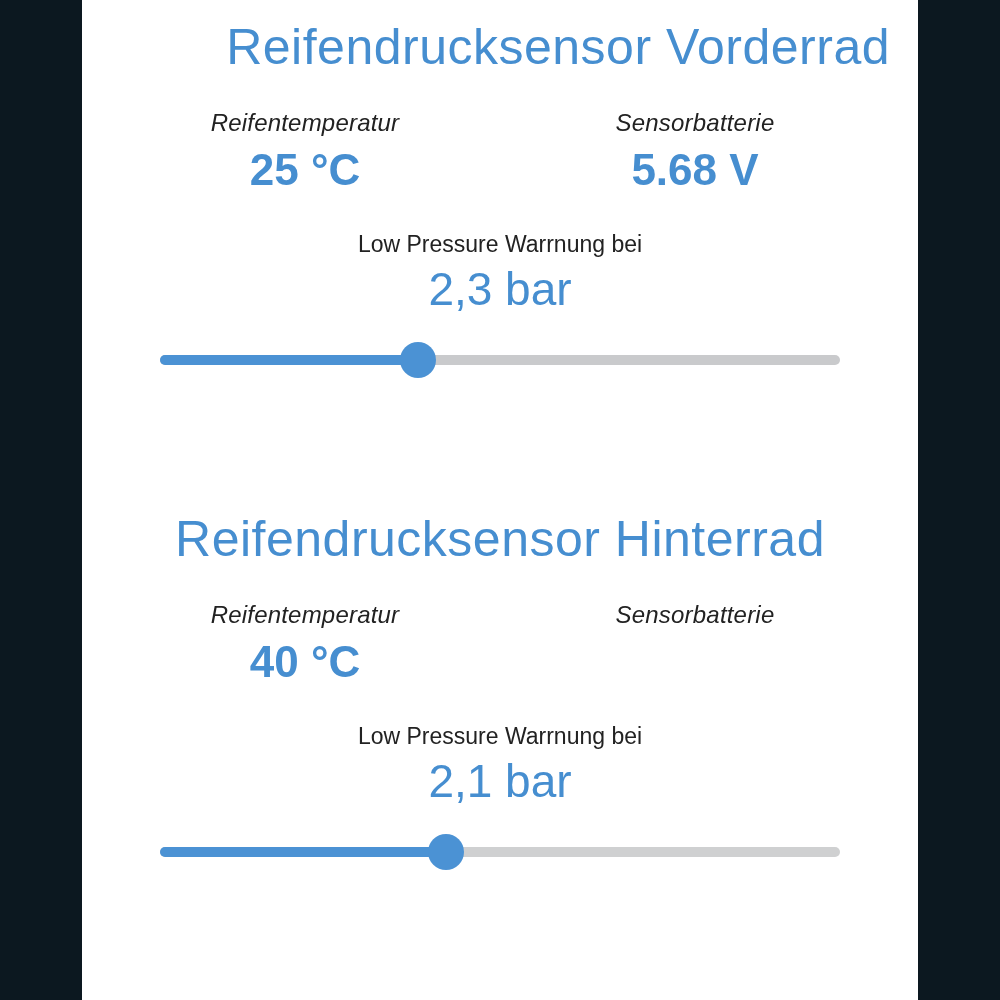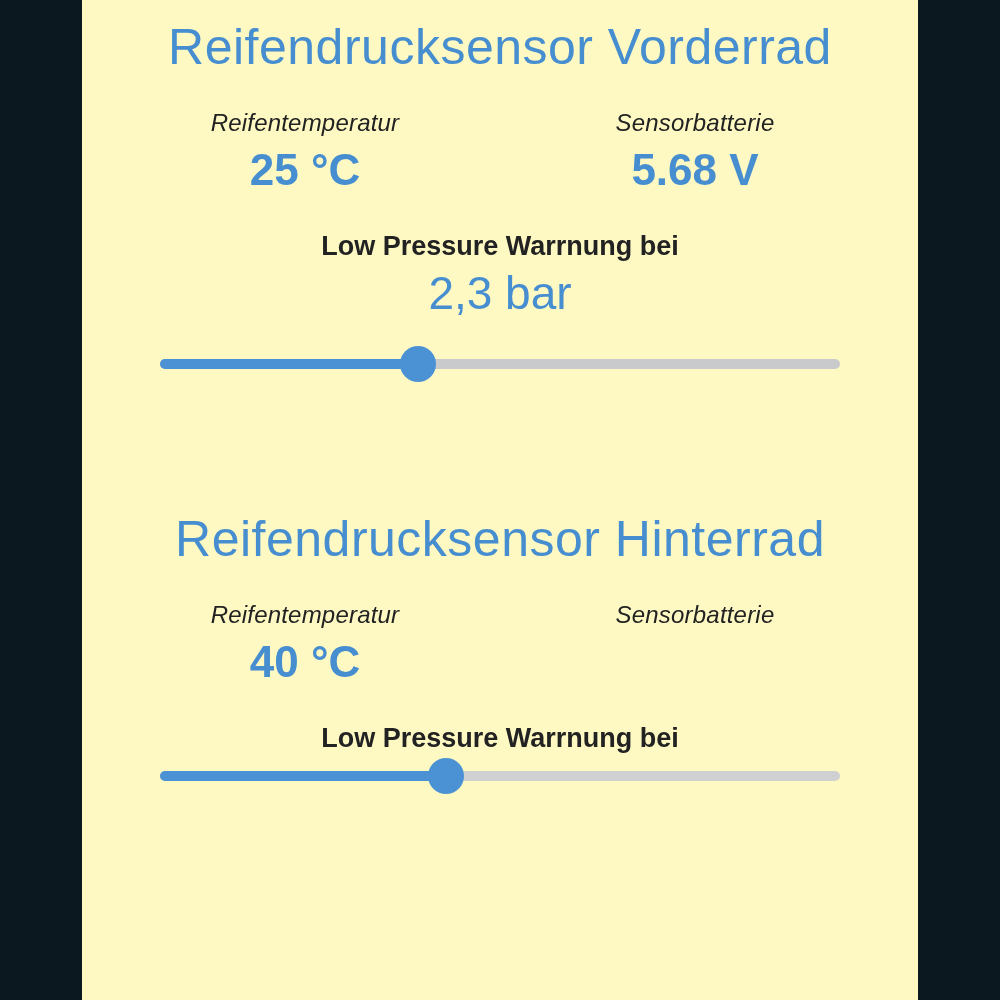--- a/index.html
+++ b/index.html
@@ -16,22 +16,22 @@
       margin: 0 auto;
       display: flex;
       flex-direction: column;
     }
     .panel {
       padding: 20px 28px 10px;
       display: flex;
       flex-direction: column;
       align-items: center;
     }
-    .panel-front { background: #fef9c3; flex: 0 0 478px; }
-    .panel-rear  { background: #fef9c3; flex: 1 1 auto; align-items: center; }
+    .panel-front { background: #ffffff; flex: 0 0 478px; align-items: flex-end; }
+    .panel-rear  { background: #ffffff; flex: 1 1 auto; align-items: center; }
     .panel-title {
       color: #468ed0;
       font-weight: 300;
       font-size: 50px;
       letter-spacing: 0.5px;
       text-align: center;
       line-height: 1.1;
       margin-bottom: 34px;
     }
     .metrics {
@@ -60,22 +60,22 @@
       font-weight: 700;
     }
     .warning-block {
       display: flex;
       flex-direction: column;
       align-items: center;
       width: 100%;
     }
     .warning-label {
       color: #222;
-      font-size: 27px;
-      font-weight: 700;
+      font-size: 23px;
+      font-weight: 400;
       margin-bottom: 4px;
     }
     .warning-value {
       color: #468ed0;
       font-size: 46px;
       font-weight: 300;
       margin-bottom: 26px;
     }
     
     .slider {
@@ -150,20 +150,21 @@
         <div class="metric-label">Reifentemperatur</div>
         <div class="metric-value">40 °C</div>
       </div>
       <div class="metric">
         <div class="metric-label">Sensorbatterie</div>
       </div>
     </div>
 
     <div class="warning-block">
       <div class="warning-label">Low Pressure Warrnung bei</div>
+      <div class="warning-value">2,1 bar</div>
 
       <div class="slider">
         <div class="slider-track"></div>
         <div class="slider-track-fill" style="width: 42%;"></div>
         <div class="slider-thumb" style="left: 42%;"></div>
       </div>
     </div>
   </section>
 
 </div>

